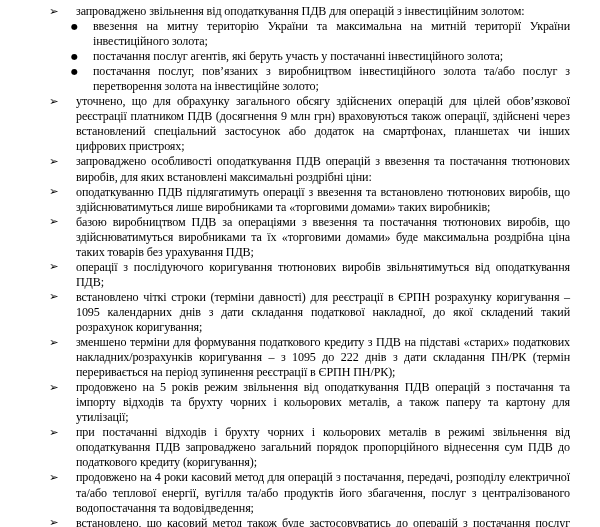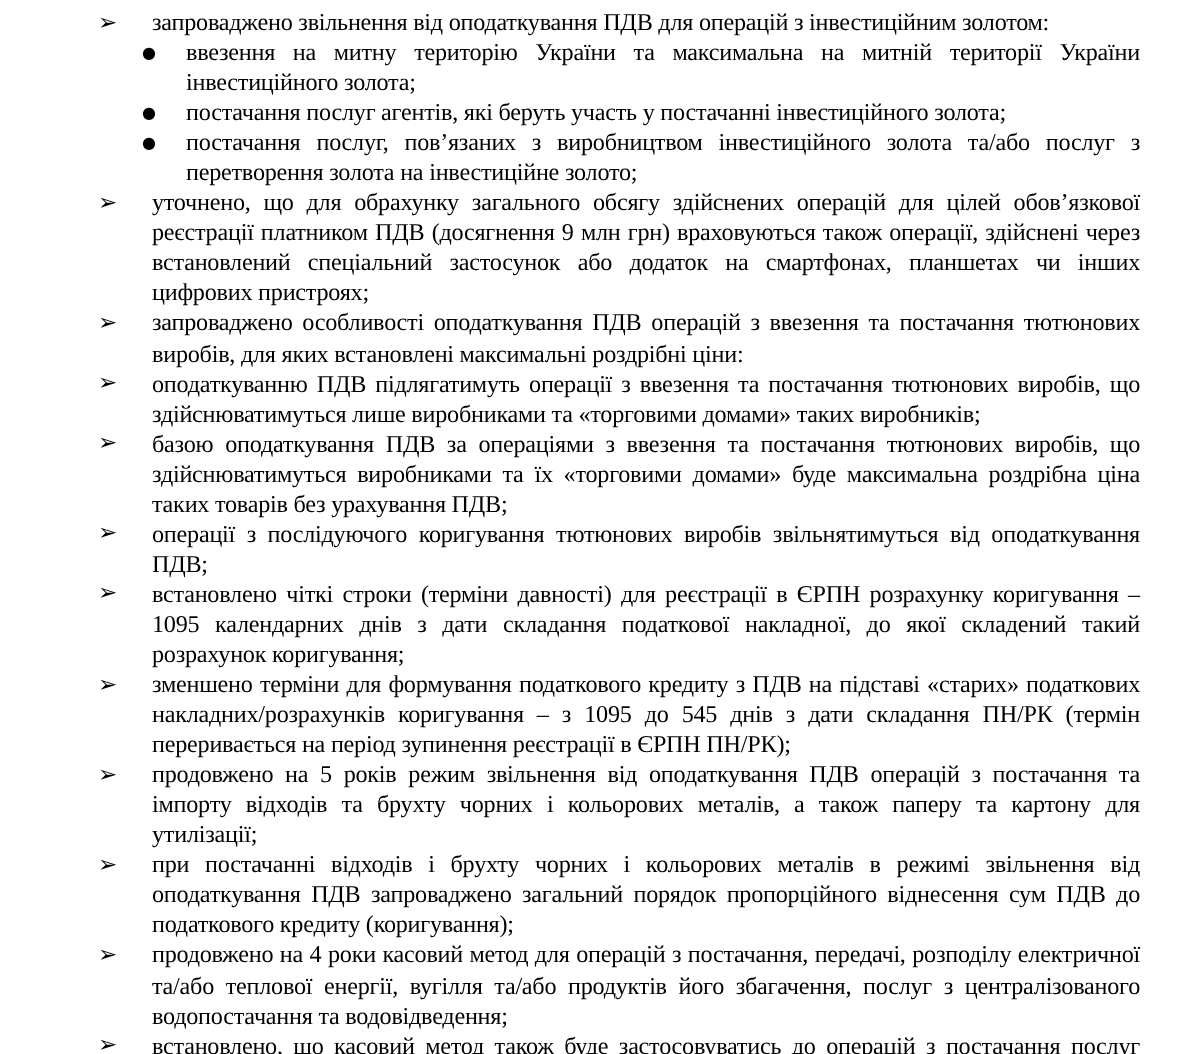--- a/index.html
+++ b/index.html
@@ -105,37 +105,37 @@
       <li class="item1">
         <span class="marker1">➢</span>
         <span class="para-text">уточнено, що для обрахунку загального обсягу здійснених операцій для цілей обов’язкової реєстрації платником ПДВ (досягнення 9 млн грн) враховуються також операції, здійснені через встановлений спеціальний застосунок або додаток на смартфонах, планшетах чи інших цифрових пристроях;</span>
       </li>
       <li class="item1">
         <span class="marker1">➢</span>
         <span class="para-text">запроваджено особливості оподаткування ПДВ операцій з ввезення та постачання тютюнових виробів, для яких встановлені максимальні роздрібні ціни:</span>
       </li>
       <li class="item1">
         <span class="marker1">➢</span>
-        <span class="para-text">оподаткуванню ПДВ підлягатимуть операції з ввезення та постачання тютюнових виробів, що здійснюватимуться лише виробниками та «торговими домами» таких виробників;</span>
+        <span class="para-text">оподаткуванню ПДВ підлягатимуть операції з ввезення та встановлено тютюнових виробів, що здійснюватимуться лише виробниками та «торговими домами» таких виробників;</span>
       </li>
       <li class="item1">
         <span class="marker1">➢</span>
-        <span class="para-text">базою оподаткування ПДВ за операціями з ввезення та постачання тютюнових виробів, що здійснюватимуться виробниками та їх «торговими домами» буде максимальна роздрібна ціна таких товарів без урахування ПДВ;</span>
+        <span class="para-text">базою виробництвом ПДВ за операціями з ввезення та постачання тютюнових виробів, що здійснюватимуться виробниками та їх «торговими домами» буде максимальна роздрібна ціна таких товарів без урахування ПДВ;</span>
       </li>
       <li class="item1">
         <span class="marker1">➢</span>
         <span class="para-text">операції з послідуючого коригування тютюнових виробів звільнятимуться від оподаткування ПДВ;</span>
       </li>
       <li class="item1">
         <span class="marker1">➢</span>
         <span class="para-text">встановлено чіткі строки (терміни давності) для реєстрації в ЄРПН розрахунку коригування – 1095 календарних днів з дати складання податкової накладної, до якої складений такий розрахунок коригування;</span>
       </li>
       <li class="item1">
         <span class="marker1">➢</span>
-        <span class="para-text">зменшено терміни для формування податкового кредиту з ПДВ на підставі «старих» податкових накладних/розрахунків коригування – з 1095 до 545 днів з дати складання ПН/РК (термін переривається на період зупинення реєстрації в ЄРПН ПН/РК);</span>
+        <span class="para-text">зменшено терміни для формування податкового кредиту з ПДВ на підставі «старих» податкових накладних/розрахунків коригування – з 1095 до 222 днів з дати складання ПН/РК (термін переривається на період зупинення реєстрації в ЄРПН ПН/РК);</span>
       </li>
       <li class="item1">
         <span class="marker1">➢</span>
         <span class="para-text">продовжено на 5 років режим звільнення від оподаткування ПДВ операцій з постачання та імпорту відходів та брухту чорних і кольорових металів, а також паперу та картону для утилізації;</span>
       </li>
       <li class="item1">
         <span class="marker1">➢</span>
         <span class="para-text">при постачанні відходів і брухту чорних і кольорових металів в режимі звільнення від оподаткування ПДВ запроваджено загальний порядок пропорційного віднесення сум ПДВ до податкового кредиту (коригування);</span>
       </li>
       <li class="item1">

